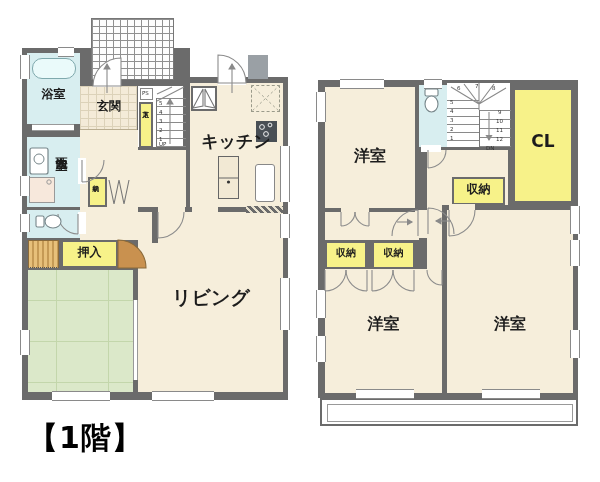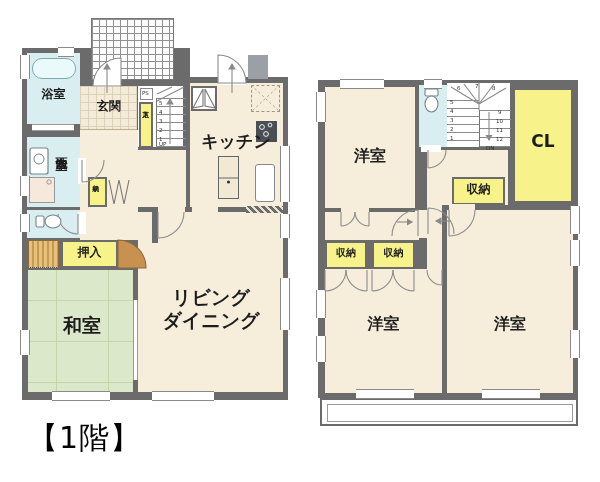--- a/index.html
+++ b/index.html
@@ -30,21 +30,21 @@
   .wood{background:repeating-linear-gradient(90deg,#e7c07a 0 3px,#c59a55 3px 5px);
     border:1px solid #8a6a3a;border-bottom:1px dotted #555;box-sizing:border-box;}
   .treads{background-image:repeating-linear-gradient(to bottom,#8a8a8a 0 1px,transparent 1px 8px);}
   .hatch{background:repeating-linear-gradient(45deg,#6b6b6b 0 3px,#e9e2cf 3px 5px);}
   .gray{background:#9aa0a5;}
   .whitebox{background:#fff;border:1.4px solid #888;box-sizing:border-box;}
   .lbl{z-index:6;color:#1c1c1c;font-weight:600;line-height:1.05;white-space:nowrap;}
   .ctr{text-align:center;}
   .vt{writing-mode:vertical-rl;text-orientation:upright;letter-spacing:1px;}
   .tiny{font-size:5.5px;font-weight:400;color:#333;}
-  .title{font-size:30px;font-weight:400;color:#000;letter-spacing:1px;}
+  .title{font-size:30px;font-weight:700;color:#000;letter-spacing:1px;}
   #overlay{position:absolute;left:0;top:0;z-index:5;pointer-events:none;}
   .balc-inner{border:1px solid #999;background:#fff;}
   .slider{background:#fff;border-top:1.1px solid #999;border-bottom:1.1px solid #999;box-sizing:border-box;z-index:3;}
   .sliderv{background:#fff;border-left:1.1px solid #999;border-right:1.1px solid #999;box-sizing:border-box;z-index:3;}
   .dashedbox{border:1.4px dashed #9a9a8a;box-sizing:border-box;}
 </style>
 </head>
 <body>
 
 <div id="stage">
@@ -204,22 +204,20 @@
       <path d="M 397 222 L 412 222" marker-end="url(#ah)"></path>
       <path d="M 451 221 L 436 221" marker-end="url(#ah)"></path>
     </g>
   </svg>
 
   <div class="abs lbl ctr" style="left:27px;top:88px;width:53px;font-size:12px;">浴室</div>
   <div class="abs lbl ctr" style="left:86px;top:100px;width:46px;font-size:12px;">玄関</div>
   <div class="abs lbl vt" style="left:55px;top:147px;font-size:12px;">洗面室</div>
   <div class="abs lbl ctr" style="left:190px;top:133px;width:92px;font-size:17px;">キッチン</div>
   <div class="abs lbl ctr" style="left:150px;top:288px;width:122px;font-size:19px;">リビング</div>
-  <div class="abs lbl ctr" style="left:146px;top:311px;width:130px;font-size:19px;">ダイニング</div>
-  <div class="abs lbl ctr" style="left:38px;top:316px;width:88px;font-size:19px;">和室</div>
   <div class="abs lbl ctr" style="left:61px;top:246px;width:57px;font-size:12px;">押入</div>
   <div class="abs lbl vt" style="left:92px;top:180px;font-size:6.5px;letter-spacing:0;">収納</div>
   <div class="abs lbl vt" style="left:142px;top:106px;font-size:6.5px;letter-spacing:0;">下足入</div>
   <div class="abs lbl tiny" style="left:142px;top:91px;">PS</div>
   <div class="abs lbl tiny" style="left:159px;top:142px;">UP</div>
   <div class="abs lbl tiny" style="left:159px;top:101px;">5</div>
   <div class="abs lbl tiny" style="left:159px;top:110px;">4</div>
   <div class="abs lbl tiny" style="left:159px;top:119px;">3</div>
   <div class="abs lbl tiny" style="left:159px;top:128px;">2</div>
   <div class="abs lbl tiny" style="left:159px;top:137px;">1</div>

